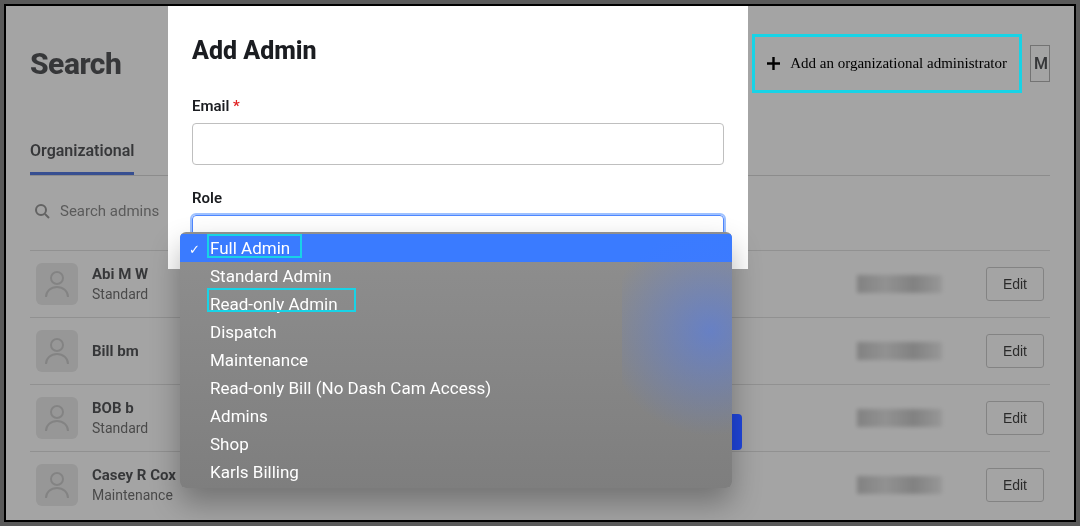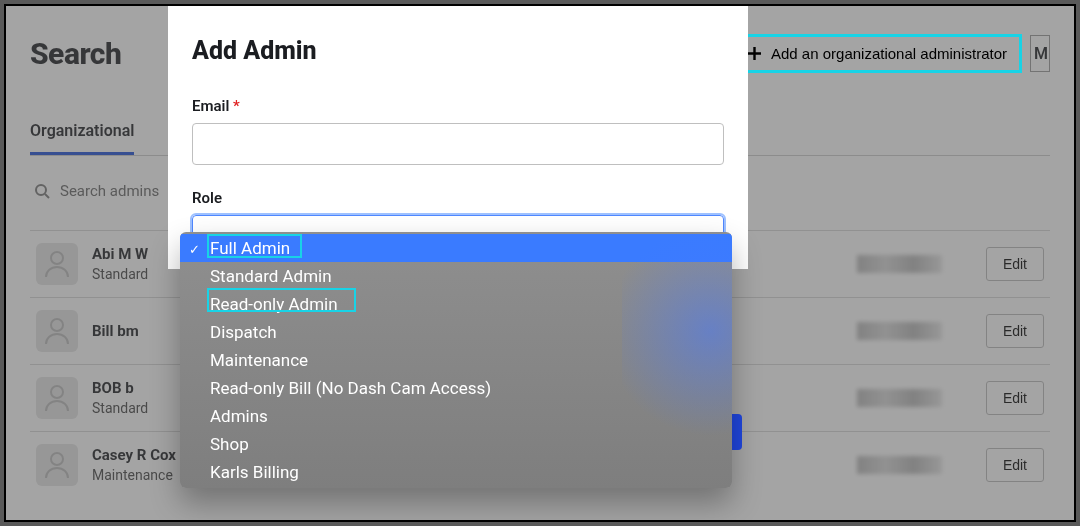--- a/index.html
+++ b/index.html
@@ -49,28 +49,29 @@
     .header-actions {
       display: flex;
       gap: 8px;
       align-items: center;
     }
     .add-admin-btn {
       display: flex;
       align-items: center;
       gap: 10px;
       border: 3px solid #18d3e6;
-      padding: 8px 12px;
+      padding: 18px 12px;
       font-size: 15px;
       background: transparent;
       font-weight: 500;
       cursor: pointer;
       position: relative;
       z-index: 7;
       color: #000;
+      font-family: Liberation Serif, serif;
     }
     .cut-btn {
       width: 20px;
       text-align: left;
       font-weight: 600;
       border: 1px solid #999;
       padding: 8px 3px;
       overflow: hidden;
       white-space: nowrap;
     }

